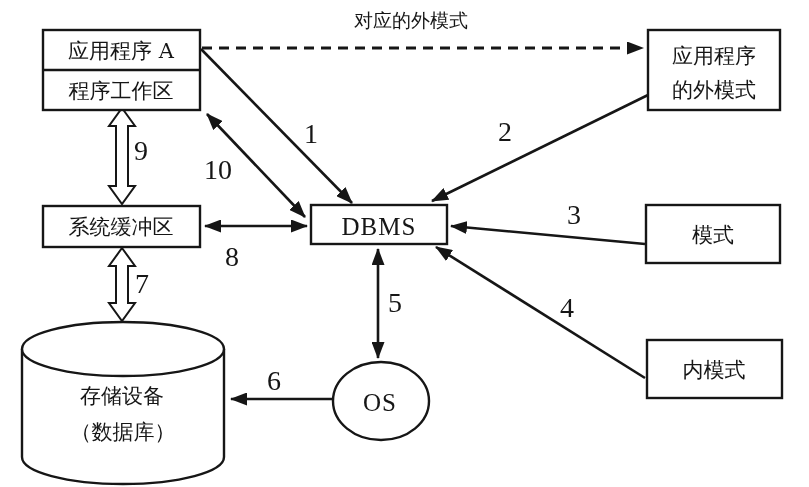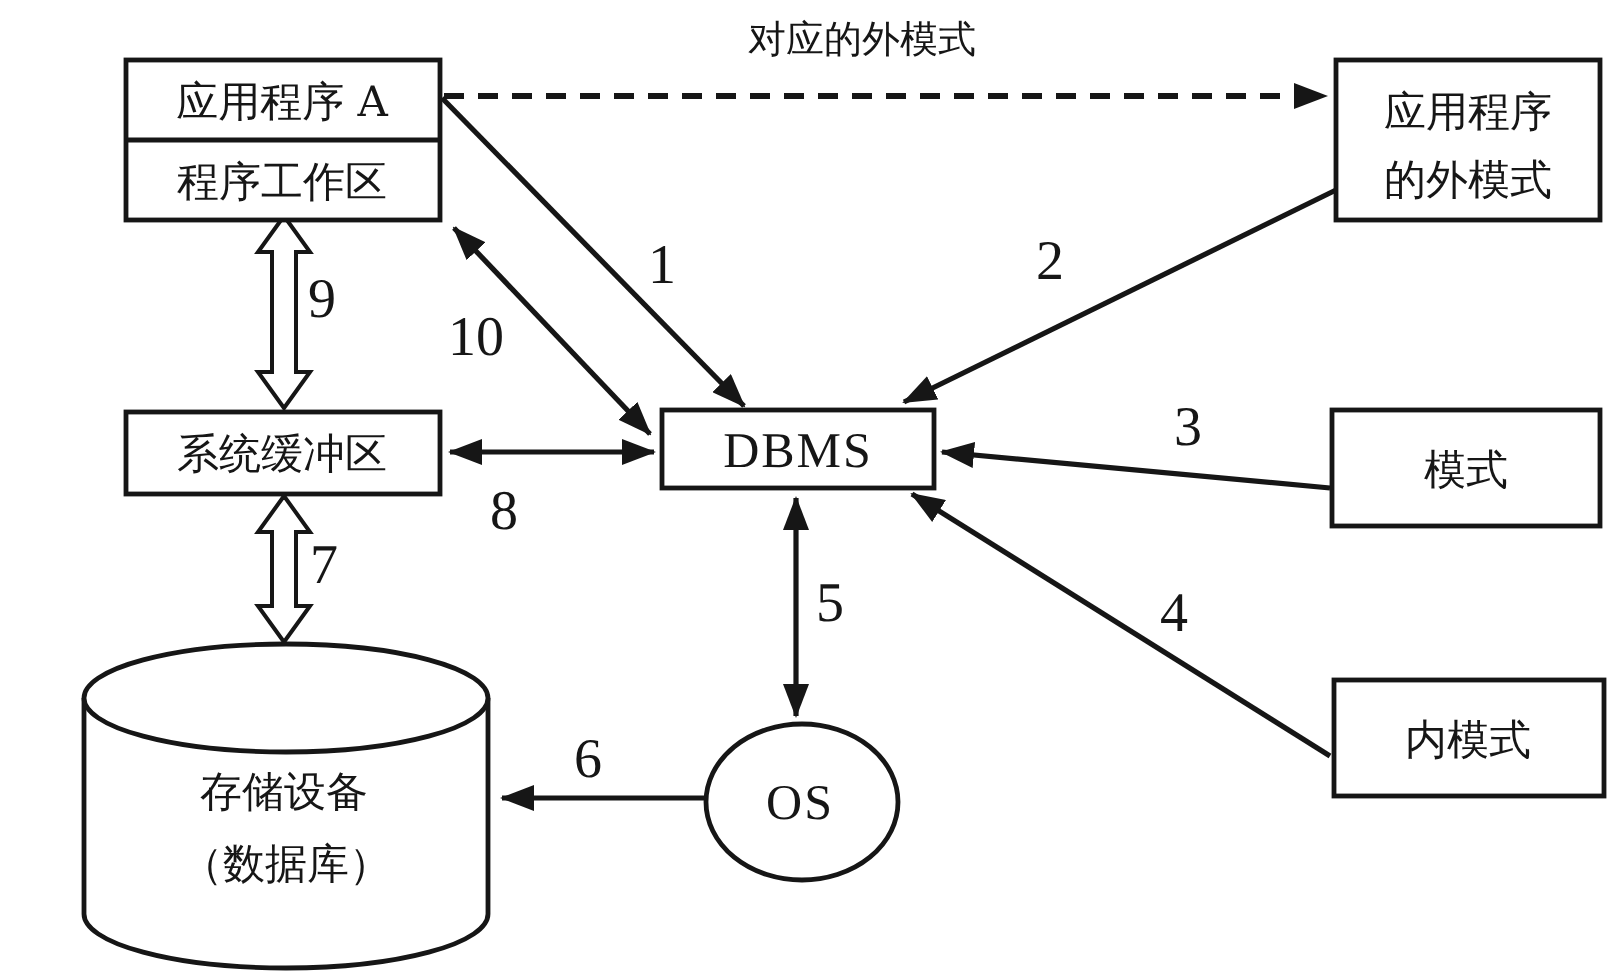--- a/index.html
+++ b/index.html
@@ -1,21 +1,20 @@
 <!DOCTYPE html>
 <html><head>
 <meta charset="utf-8">
 <style>
   html,body{margin:0;padding:0;background:#ffffff;}
   .stage{
     position:relative;
     width:696px;height:487px;
     background:#ffffff;
     font-family:"Liberation Serif","DejaVu Serif",serif;
-    padding-left:20px;
   }
   svg text{fill:#161616;}
   .cn{font-family:"DejaVu Serif","Liberation Serif",serif;font-size:21px;}
   .cn-small{font-family:"DejaVu Serif","Liberation Serif",serif;font-size:19px;}
   .latin{font-family:"Liberation Serif","DejaVu Serif",serif;font-size:25px;}
   .num{font-family:"Liberation Serif","DejaVu Serif",serif;font-size:28px;}
   .box{fill:#ffffff;stroke:#161616;stroke-width:2.4;}
   .edge{stroke:#161616;stroke-width:2.6;fill:none;}
   .edge-dashed{stroke:#161616;stroke-width:3;stroke-dasharray:10 7;fill:none;}
   .hollow{fill:#ffffff;stroke:#161616;stroke-width:2;}

